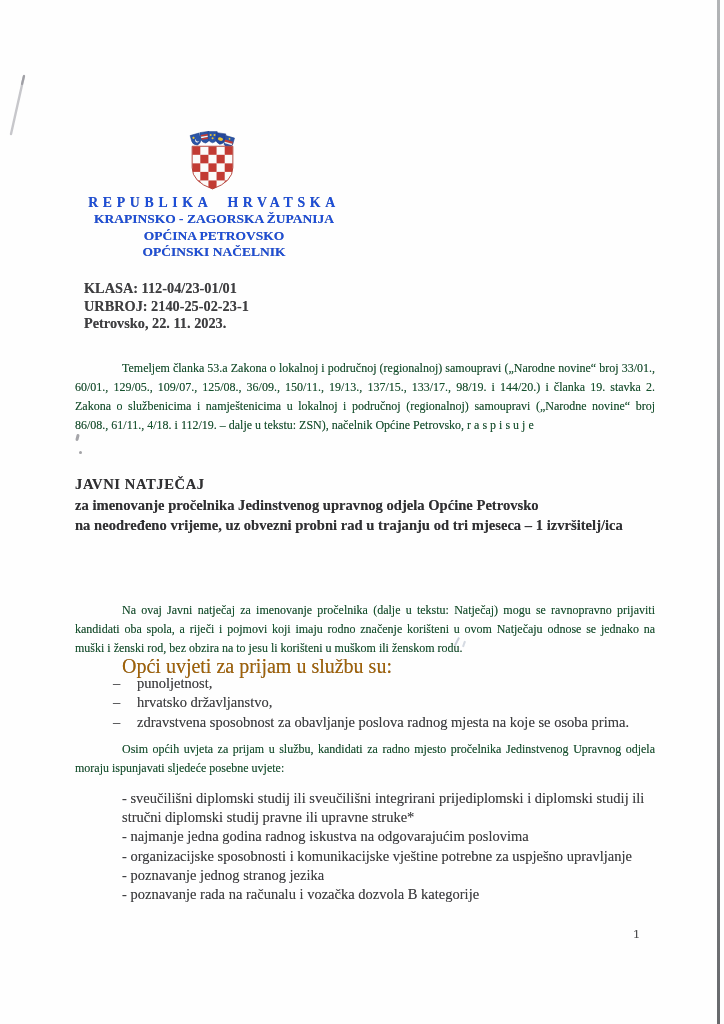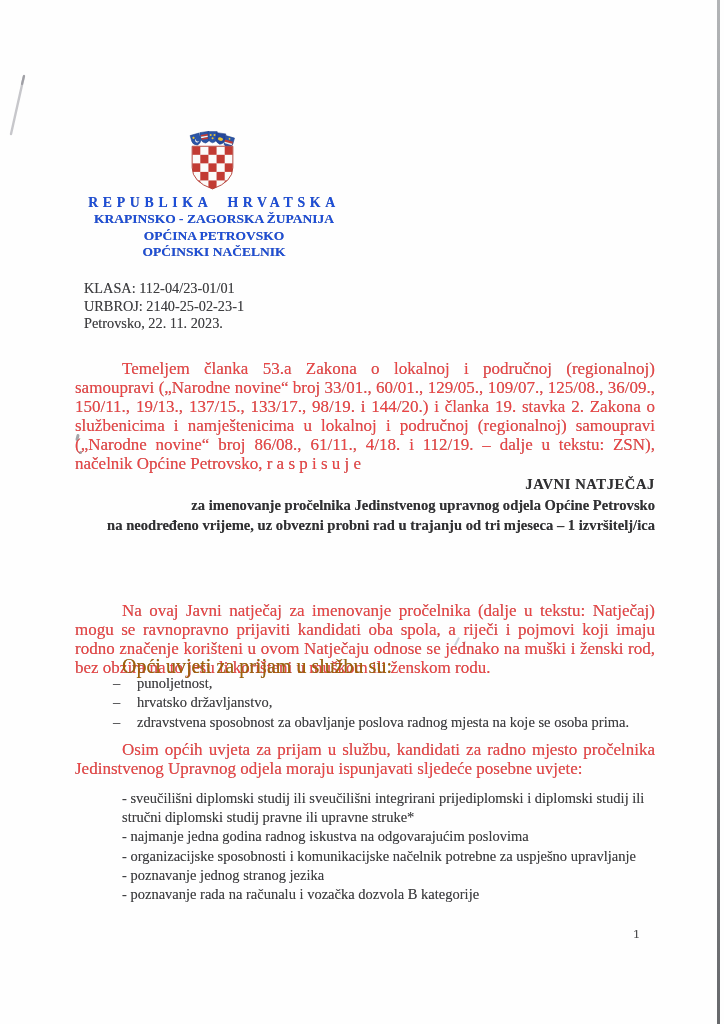--- a/index.html
+++ b/index.html
@@ -10,27 +10,27 @@
     color:#3b3b3d;
   }
   .txt { text-shadow:0 0 0.4px rgba(70,70,72,0.55); }
 
   
   .coat { position:absolute; left:189px; top:131px; width:47px; height:59px; }
   .org  { position:absolute; left:2px; top:195px; width:424px; text-align:center;
           font-weight:bold; font-size:13.5px; line-height:16.4px; color:#1d4ed8; }
   .org .country { letter-spacing:0.34em; word-spacing:0.55em; font-size:13.8px; }
 
-  .refblock { position:absolute; left:84px; top:280px; font-size:14.3px; line-height:17.6px; color:#3e3e40; }
+  .refblock { position:absolute; left:84px; top:280px; font-size:14.3px; line-height:17.6px; color:#3e3e40;font-weight:bold; }
 
   .para { position:absolute; left:75px; width:580px; text-align:justify;
-          font-size:17px; line-height:19px; color:#ef4444; }
+          font-size:12px; line-height:19px; color:#14532d; }
   .indent { text-indent:47px; }
 
-  .doctitle { position:absolute; left:75px; top:474px; width:580px; text-align:right;
+  .doctitle { position:absolute; left:75px; top:474px; width:580px; text-align:left;
               font-weight:bold; font-size:14.6px; line-height:20.5px; color:#303032; }
   .doctitle .l1 { letter-spacing:0.04em; }
 
   .label { position:absolute; left:122px; top:655px; font-size:20px; color:#a16207; }
 
   .dashlist { position:absolute; left:113px; top:674px; font-size:14.5px; line-height:19.3px; color:#3e3e40; }
   .dashlist .row { display:flex; }
   .dashlist .dash { display:inline-block; width:24px; flex:0 0 24px; }
 
   .speclist { position:absolute; left:122px; top:789px; width:560px;
@@ -164,20 +164,20 @@
       <span>zdravstvena sposobnost za obavljanje poslova radnog mjesta na koje se osoba prima.</span>
     </div>
   </div>
 
   <div class="para indent txt" style="top:740px;">Osim općih uvjeta za prijam u službu, kandidati za radno mjesto pročelnika Jedinstvenog Upravnog odjela moraju ispunjavati sljedeće posebne uvjete:</div>
 
   <div class="speclist txt">
     <div>- sveučilišni diplomski studij ili sveučilišni integrirani prijediplomski i diplomski studij ili</div>
     <div>stručni diplomski studij pravne ili upravne struke*</div>
     <div>- najmanje jedna godina radnog iskustva na odgovarajućim poslovima</div>
-    <div>- organizacijske sposobnosti i komunikacijske načelnik potrebne za uspješno upravljanje</div>
+    <div>- organizacijske sposobnosti i komunikacijske vještine potrebne za uspješno upravljanje</div>
     <div>- poznavanje jednog stranog jezika</div>
     <div>- poznavanje rada na računalu i vozačka dozvola B kategorije</div>
   </div>
 
   <div class="pagenum txt">1</div>
 
 </div>
 
 </body></html>

